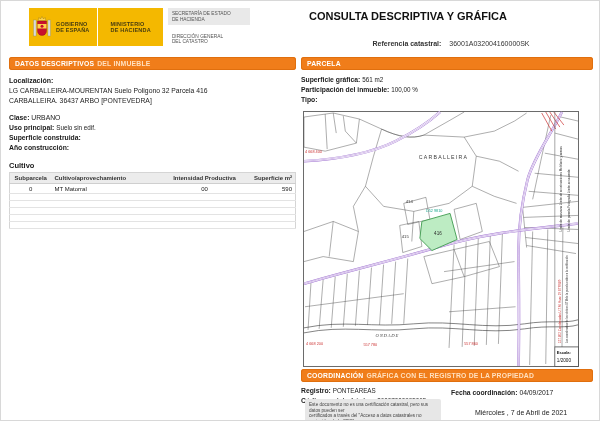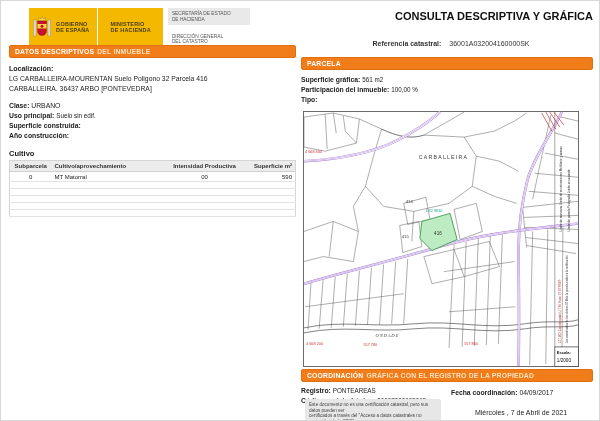--- a/index.html
+++ b/index.html
@@ -12,33 +12,33 @@
   
   .logo-wrap { position:absolute; left:28px; top:7px; display:flex; align-items:stretch; height:38px; }
   .yellow { background:#F4B800; display:flex; align-items:center; }
   .y1 { padding:0 8px 0 4px; border-right:1px solid #fff; }
   .y2 { padding:0 12px; }
   .glabel { font-size:5.5px; line-height:6.5px; font-weight:bold; color:#463c10; letter-spacing:.2px; }
   .arms { margin-right:5px; }
   .sec-col { margin-left:5px; width:82px; font-size:4.8px; line-height:5.6px; color:#555; display:flex; flex-direction:column; justify-content:space-between; }
   .sec-box { background:#E9E9E9; padding:3px 4px; }
   .dir-box { padding:0 4px 1px 4px; }
-  .title { position:absolute; left:308px; top:8px; width:284px; text-align:right; font-weight:bold; font-size:11px; line-height:14px; color:#111; }
+  .title { position:absolute; left:308px; top:8px; width:284px; text-align:left; font-weight:bold; font-size:11px; line-height:14px; color:#111; }
   .refline { position:absolute; left:308px; top:39px; width:284px; text-align:center; font-size:7px; color:#333; }
   .refline .lbl { font-weight:bold; }
   .refline .val { margin-left:6px; }
   
   .bar {
     background:#F07D1A; border-radius:3px; color:#fff; font-weight:bold;
     font-size:6.8px; letter-spacing:.2px; padding:3px 6px; height:13px; line-height:7px;
     box-shadow:inset 0 0 0 1px #e06f0e;
   }
   .bar .rest { color:#FFE0BF; margin-left:3px; }
   
-  #left-col { position:absolute; left:8px; top:44px; width:287px; }
+  #left-col { position:absolute; left:8px; top:56px; width:287px; }
   .fld { font-size:6.8px; line-height:10px; color:#222; }
   .fld .lbl { font-weight:bold; color:#1a1a1a; }
   .loc-label { margin-top:6px; font-weight:bold; font-size:7px; }
   .cultivo-title { margin-top:8px; font-weight:bold; font-size:7.5px; color:#1a1a1a; }
   table.cultivo { margin-top:2px; width:287px; border-collapse:collapse; font-size:6px; border:1px solid #d5d5d5; }
   table.cultivo th { background:#ECECEC; font-weight:bold; text-align:left; padding:2px 3px; color:#333; border-bottom:1px solid #cfcfcf; }
   table.cultivo td { padding:1.5px 3px; border-bottom:1px solid #e3e3e3; height:7px; }
   .c-sub { width:42px; text-align:center !important; }
   .c-int { width:82px; text-align:center !important; }
   .c-sup { width:50px; text-align:right !important; }

